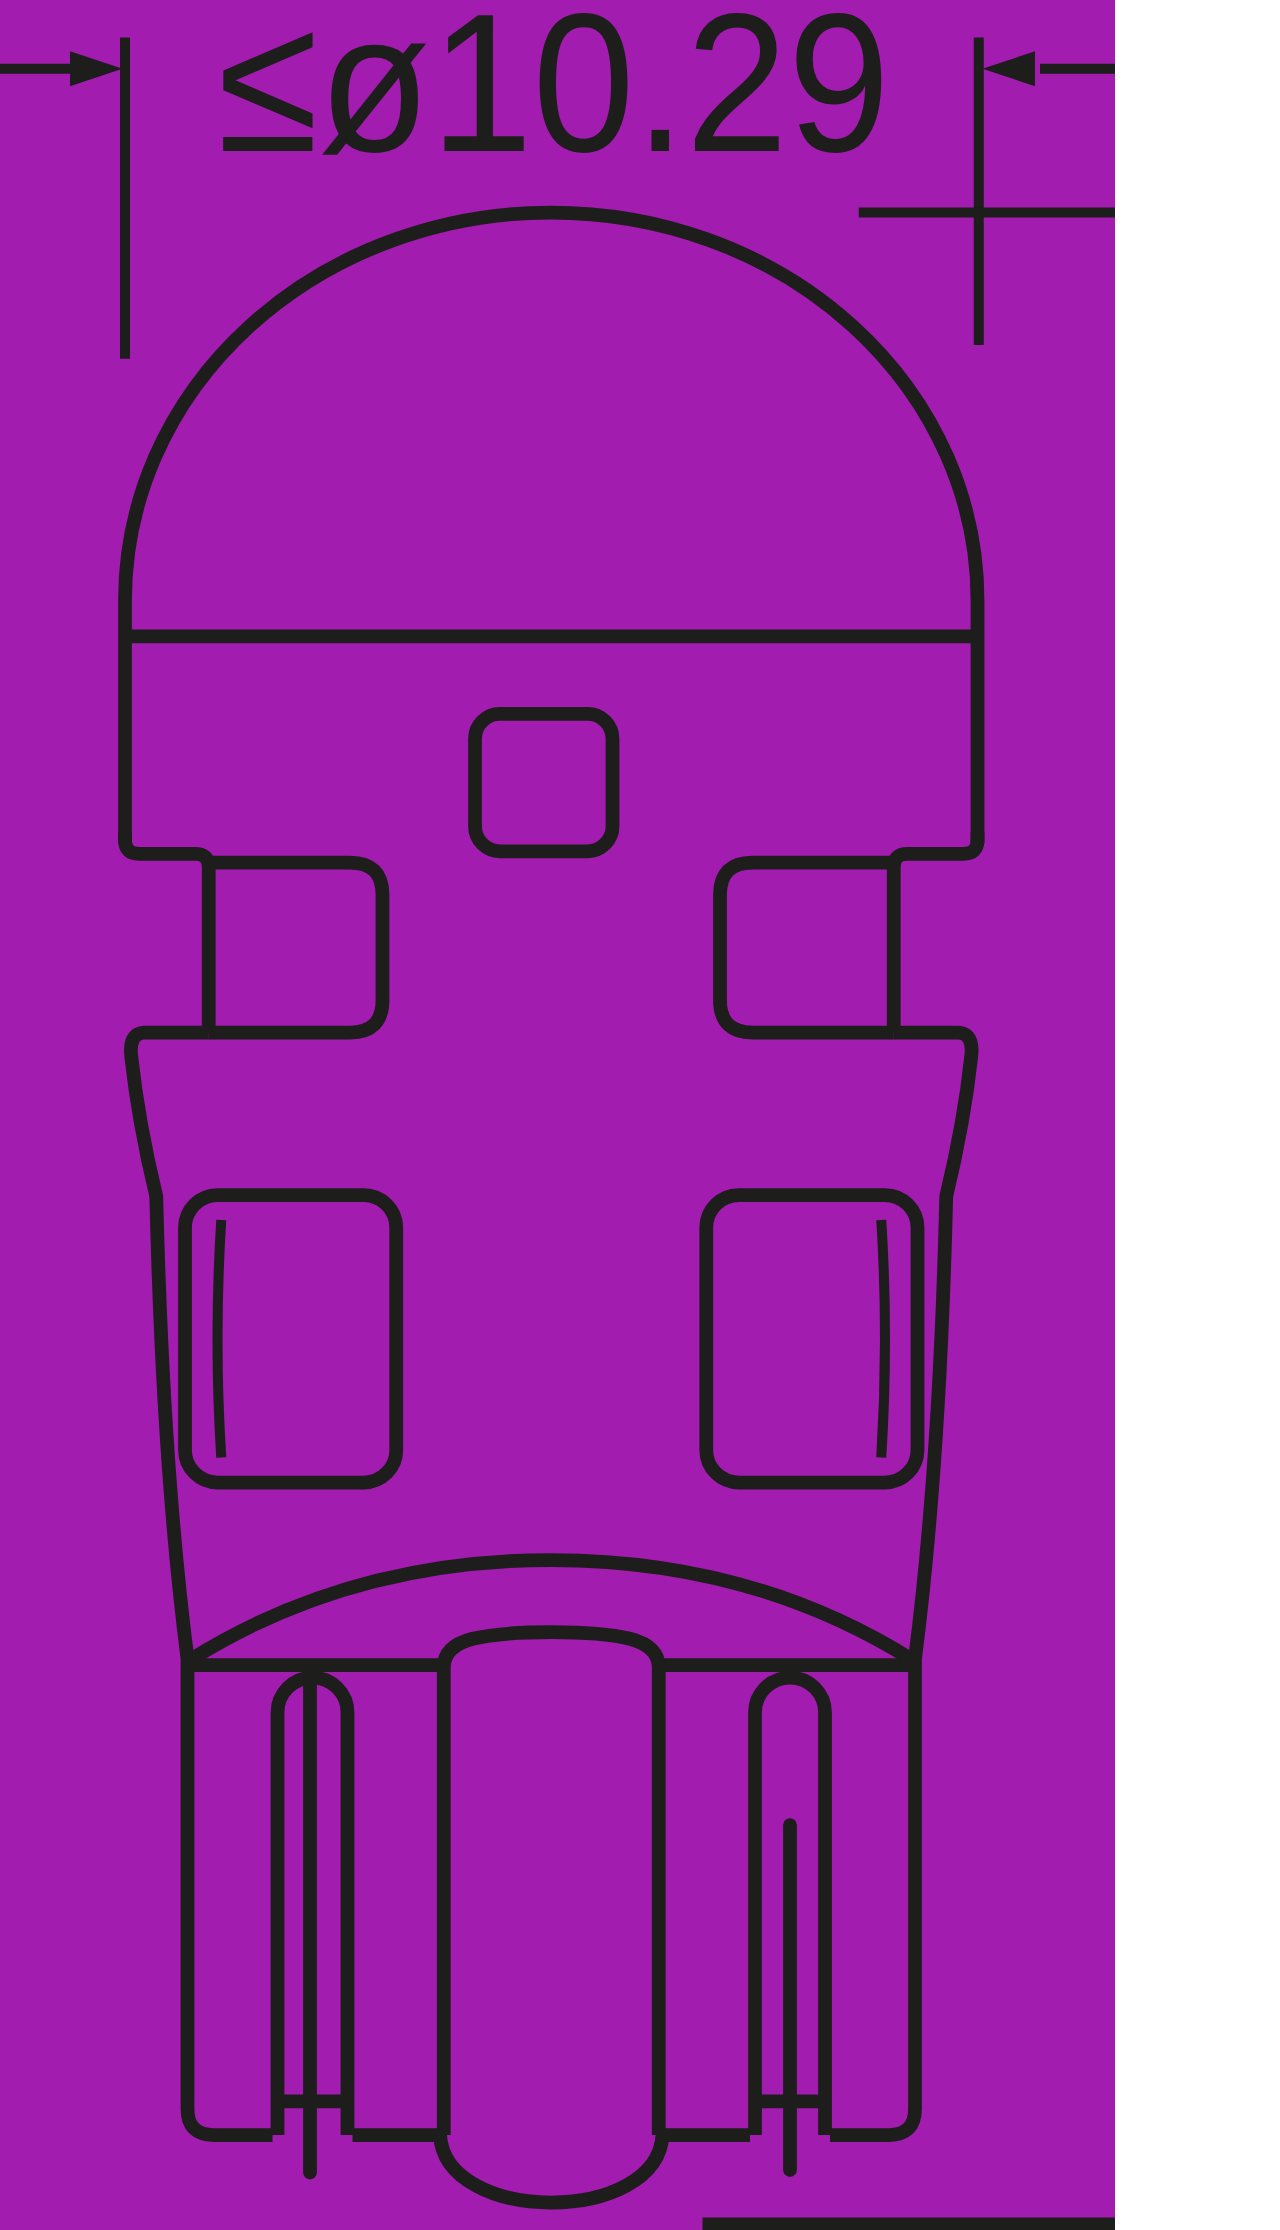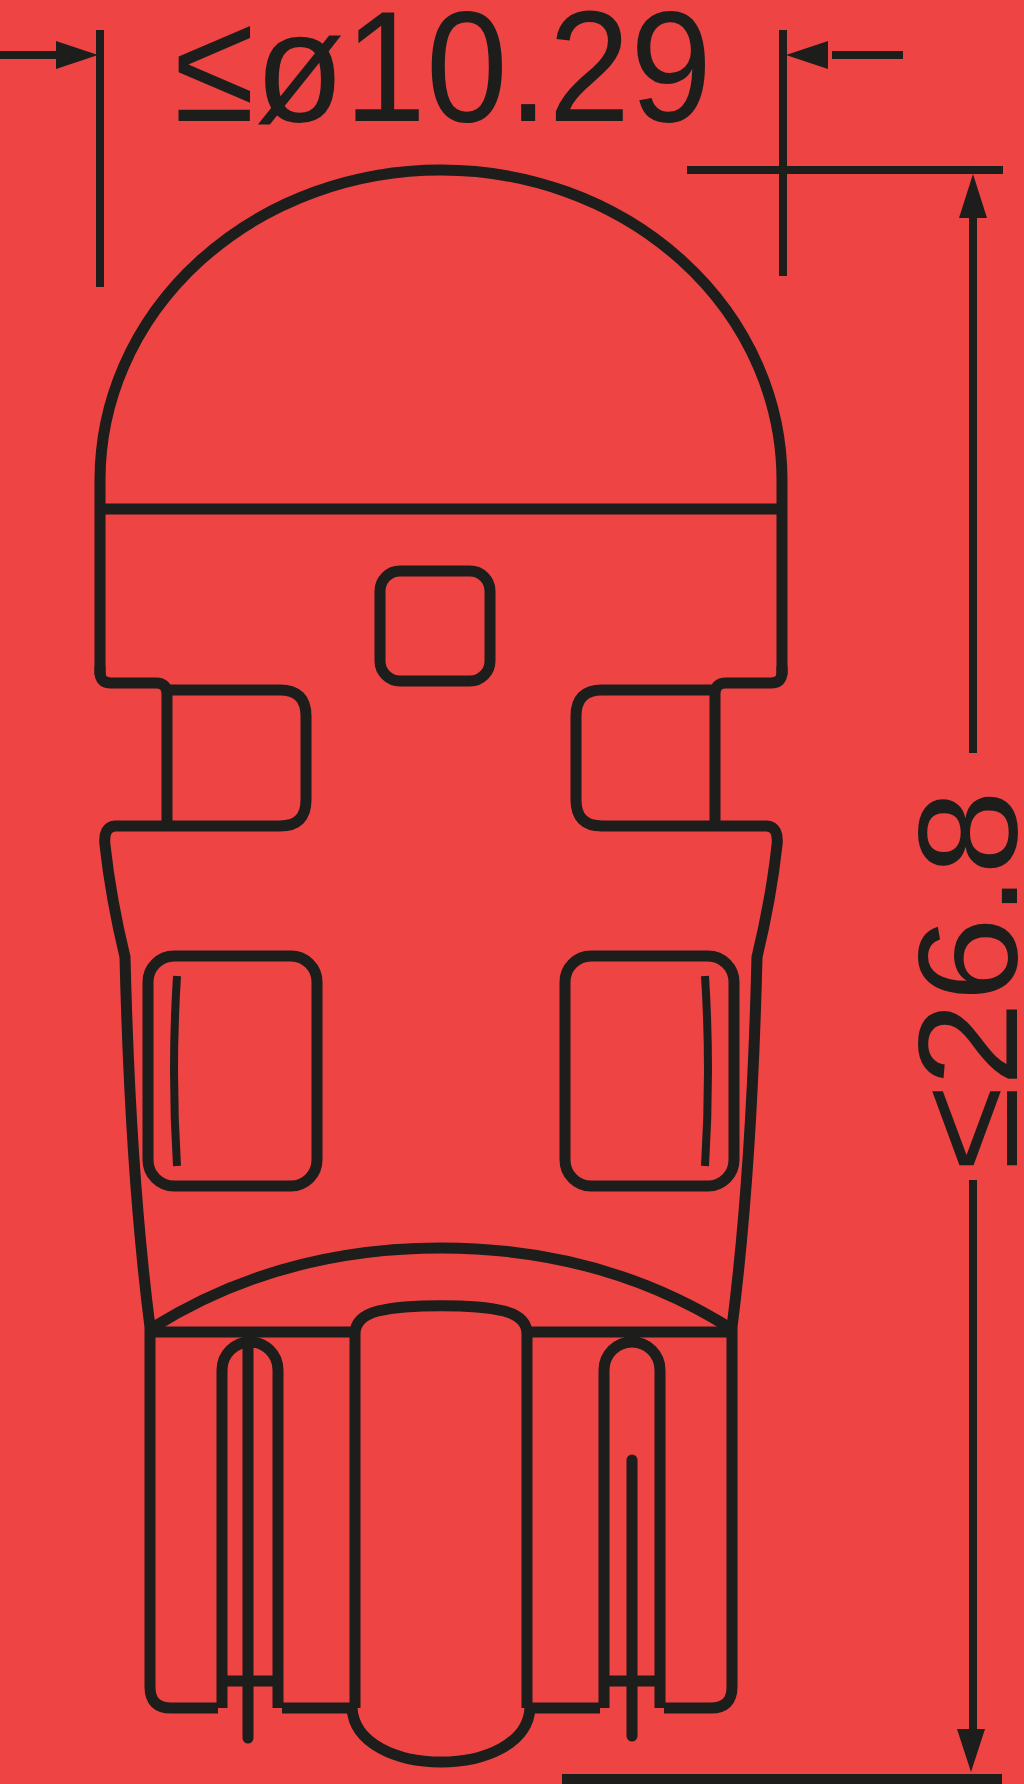--- a/index.html
+++ b/index.html
@@ -2,23 +2,23 @@
 <html><head>
 <meta charset="utf-8">
 <style>
   html, body {
     margin: 0;
     padding: 0;
     background: #ffffff;
   }
   .stage {
     position: relative;
-    width: 1024px;
+    width: 892px;
     height: 1784px;
-    background: #ef4444;
+    background: #a21caf;
     overflow: hidden;
     font-family: "Liberation Sans", sans-serif;
   }
   svg { display: block; }
   text {
     font-family: "Liberation Sans", sans-serif;
     fill: #1d1d1b;
   }
 </style>
 </head>

